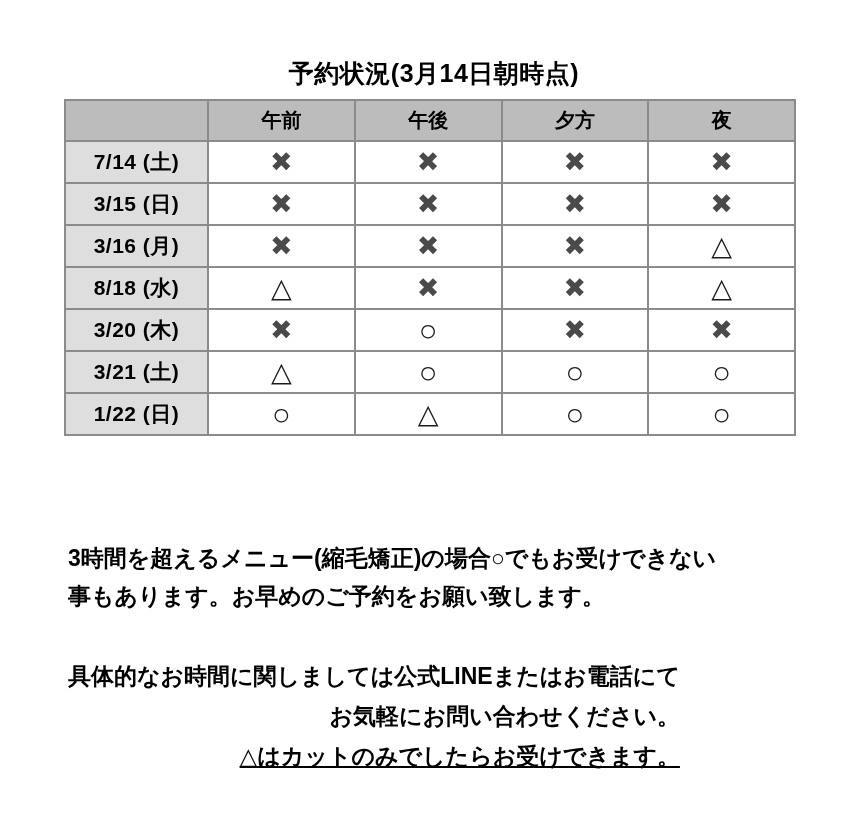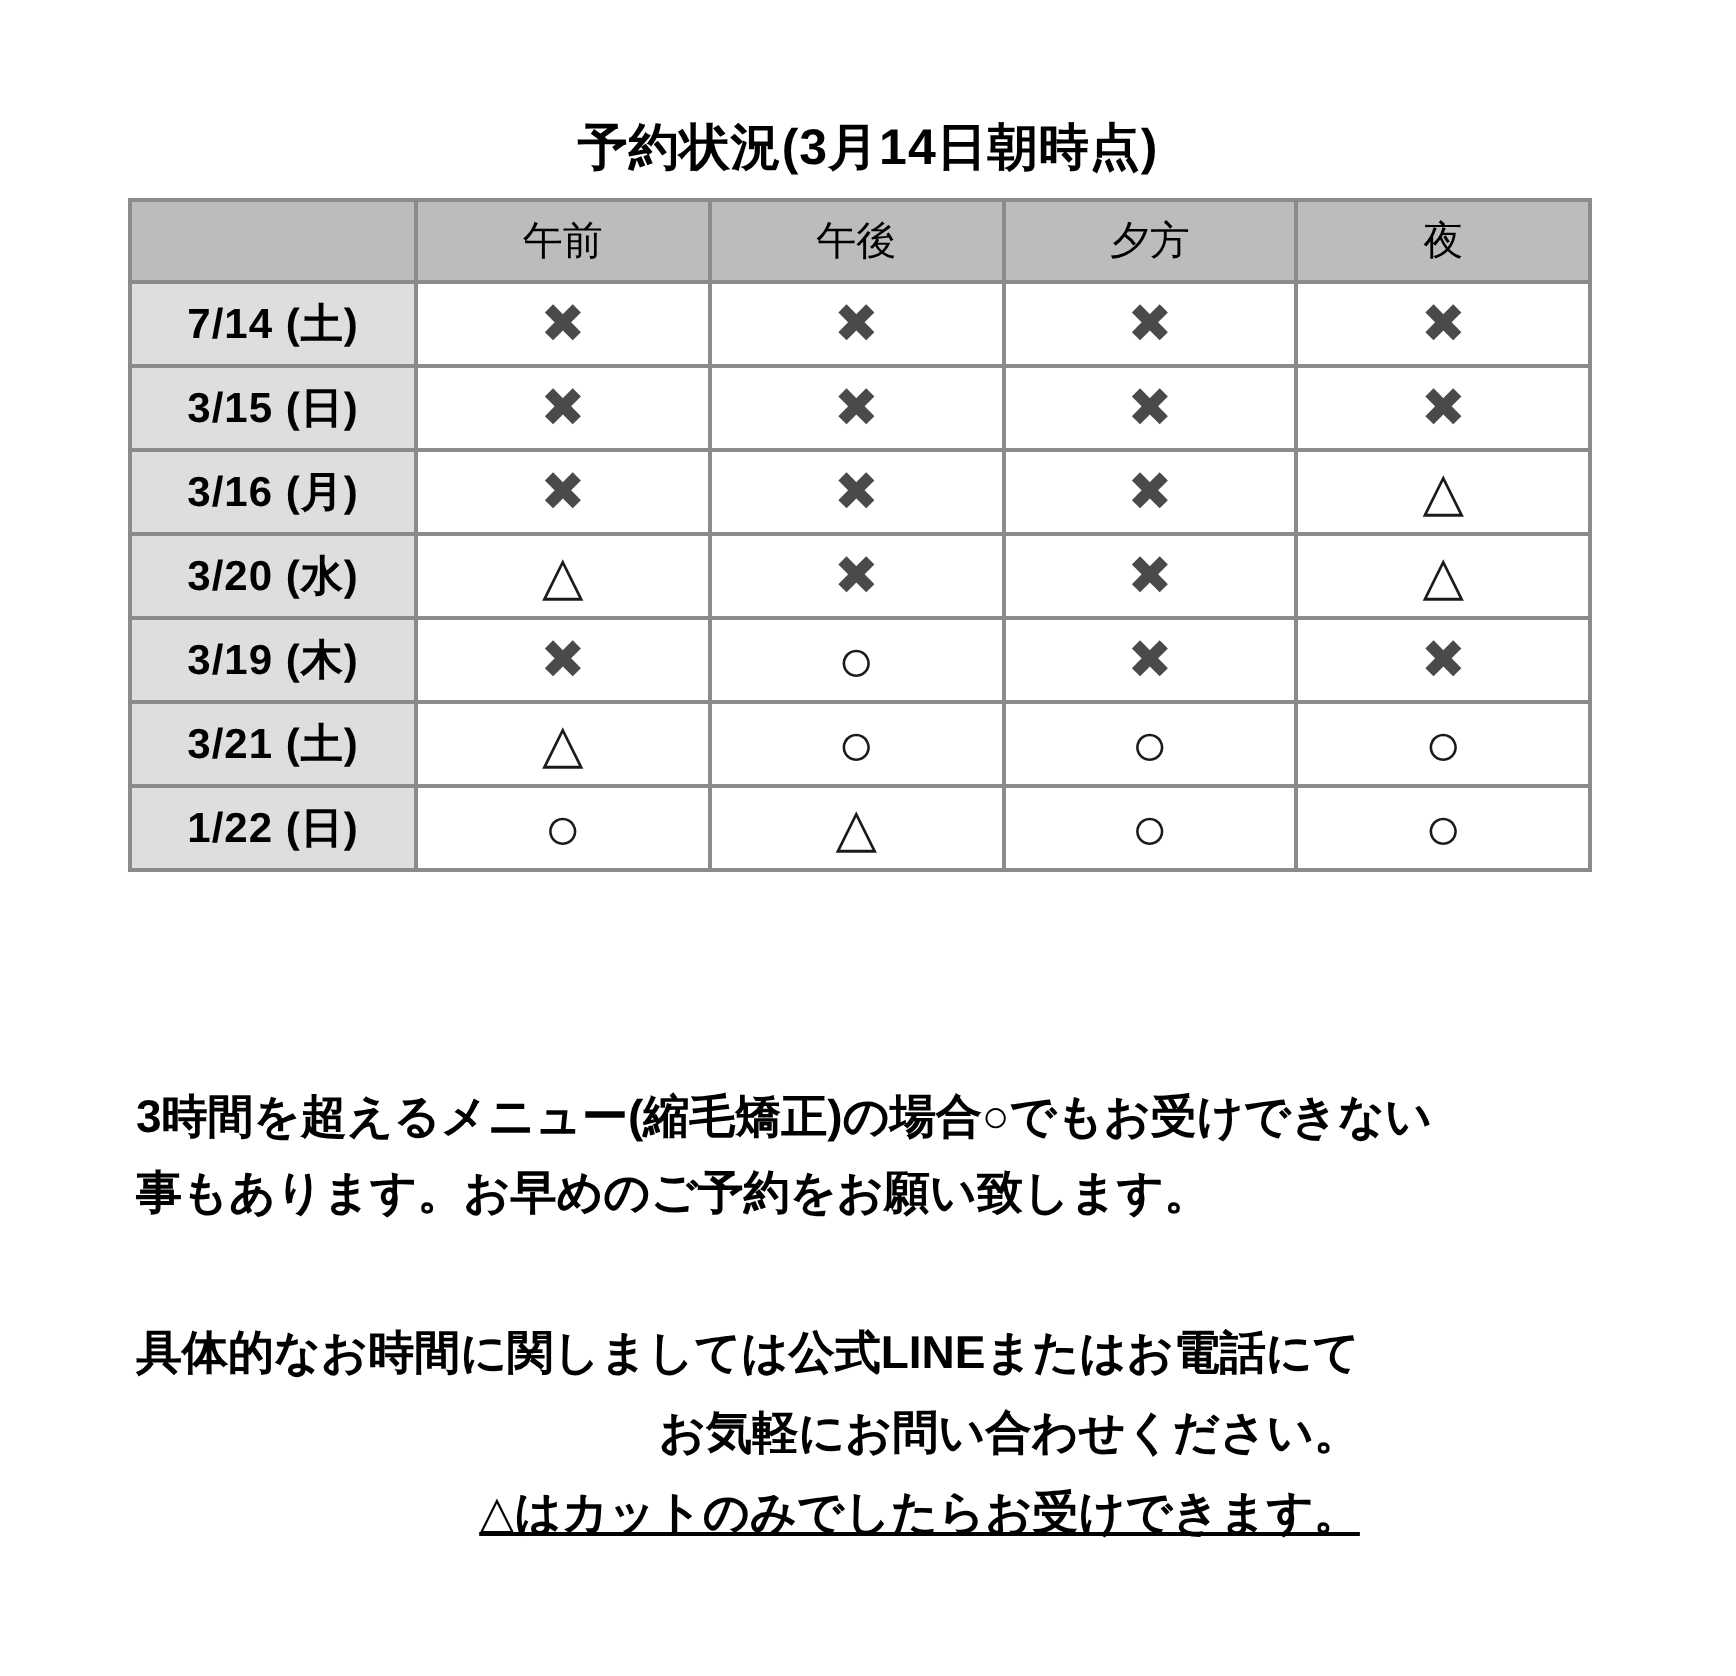--- a/index.html
+++ b/index.html
@@ -44,21 +44,21 @@
   .grid th, .grid td {
     border: 2px solid var(--border, #8b8b8b);
     padding: 0;
     text-align: center;
     vertical-align: middle;
   }
   .grid thead th {
     height: 39px;
     background: var(--header-bg, #bcbcbc);
     font-size: 20px;
-    font-weight: 400;
+    font-weight: 700;
   }
   .grid tbody th {
     height: 40px;
     background: var(--date-bg, #dedede);
     font-size: 21px;
     font-weight: 700;
     letter-spacing: 0.5px;
   }
   .grid td { background: #ffffff; line-height: 1; }
   .sym-x {
@@ -128,28 +128,28 @@
           <td class="sym-x">✖</td>
         </tr>
         <tr>
           <th>3/16 (月)</th>
           <td class="sym-x">✖</td>
           <td class="sym-x">✖</td>
           <td class="sym-x">✖</td>
           <td class="sym-triangle">△</td>
         </tr>
         <tr>
-          <th>3/20 (水)</th>
+          <th>8/18 (水)</th>
           <td class="sym-triangle">△</td>
           <td class="sym-x">✖</td>
           <td class="sym-x">✖</td>
           <td class="sym-triangle">△</td>
         </tr>
         <tr>
-          <th>3/19 (木)</th>
+          <th>3/20 (木)</th>
           <td class="sym-x">✖</td>
           <td class="sym-circle">○</td>
           <td class="sym-x">✖</td>
           <td class="sym-x">✖</td>
         </tr>
         <tr>
           <th>3/21 (土)</th>
           <td class="sym-triangle">△</td>
           <td class="sym-circle">○</td>
           <td class="sym-circle">○</td>

